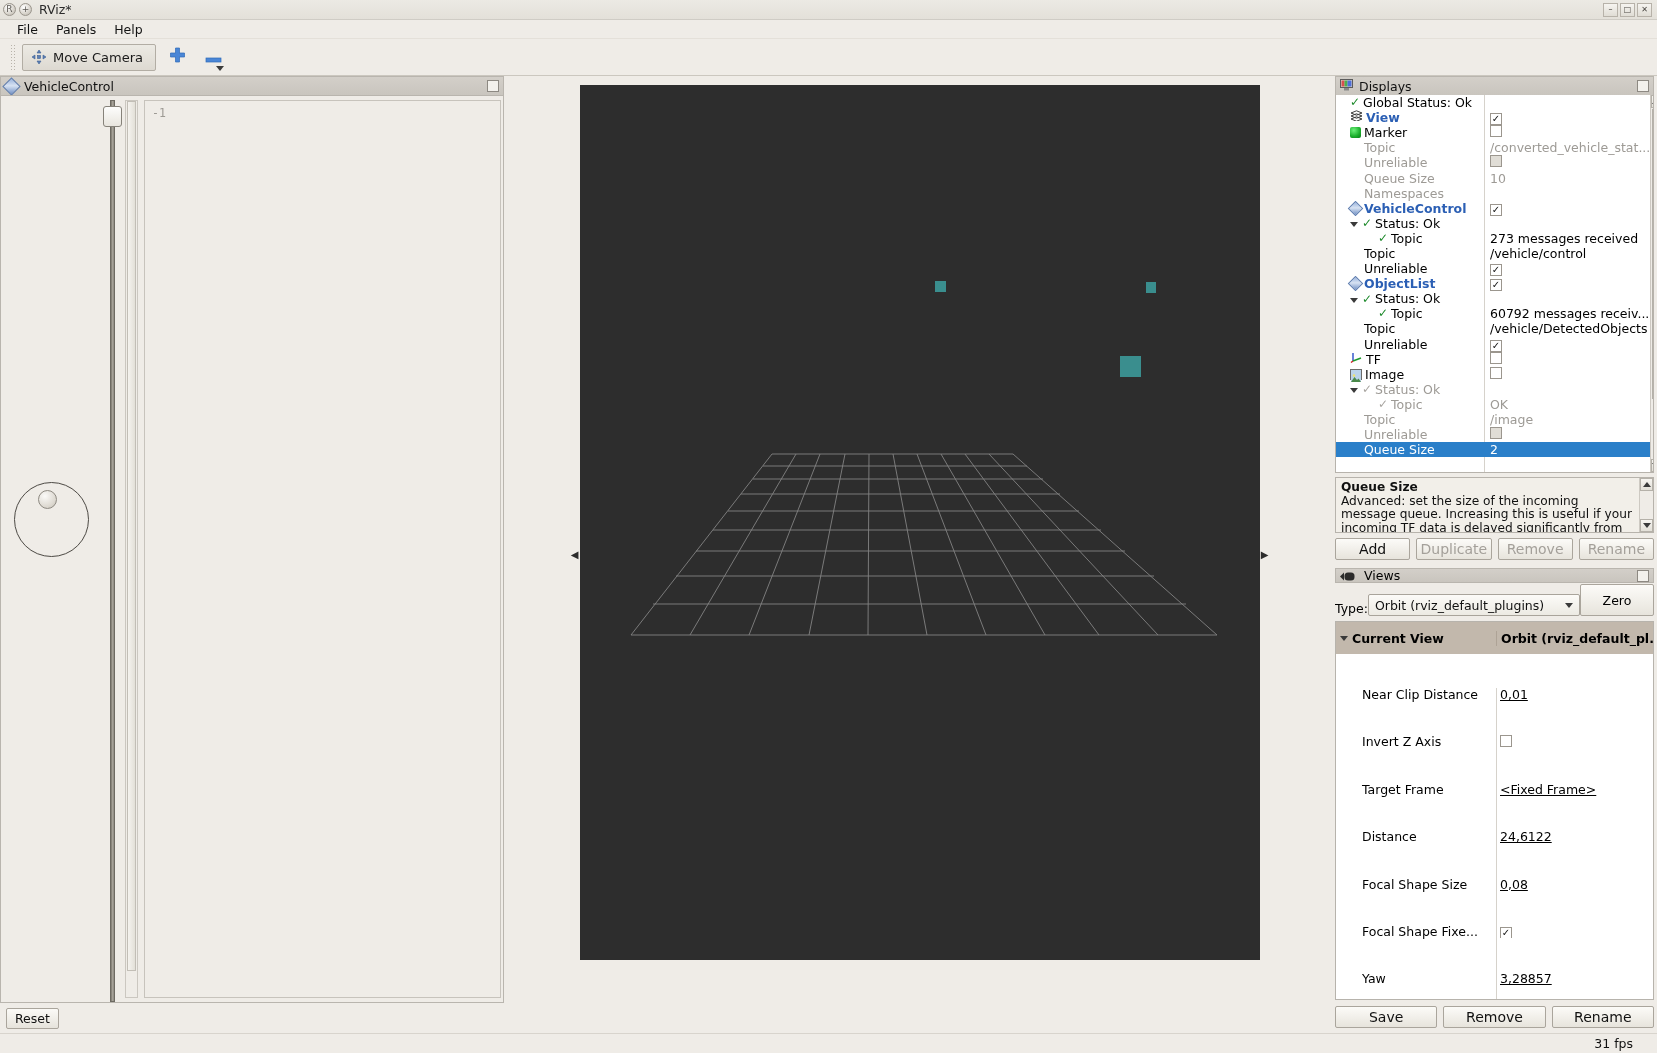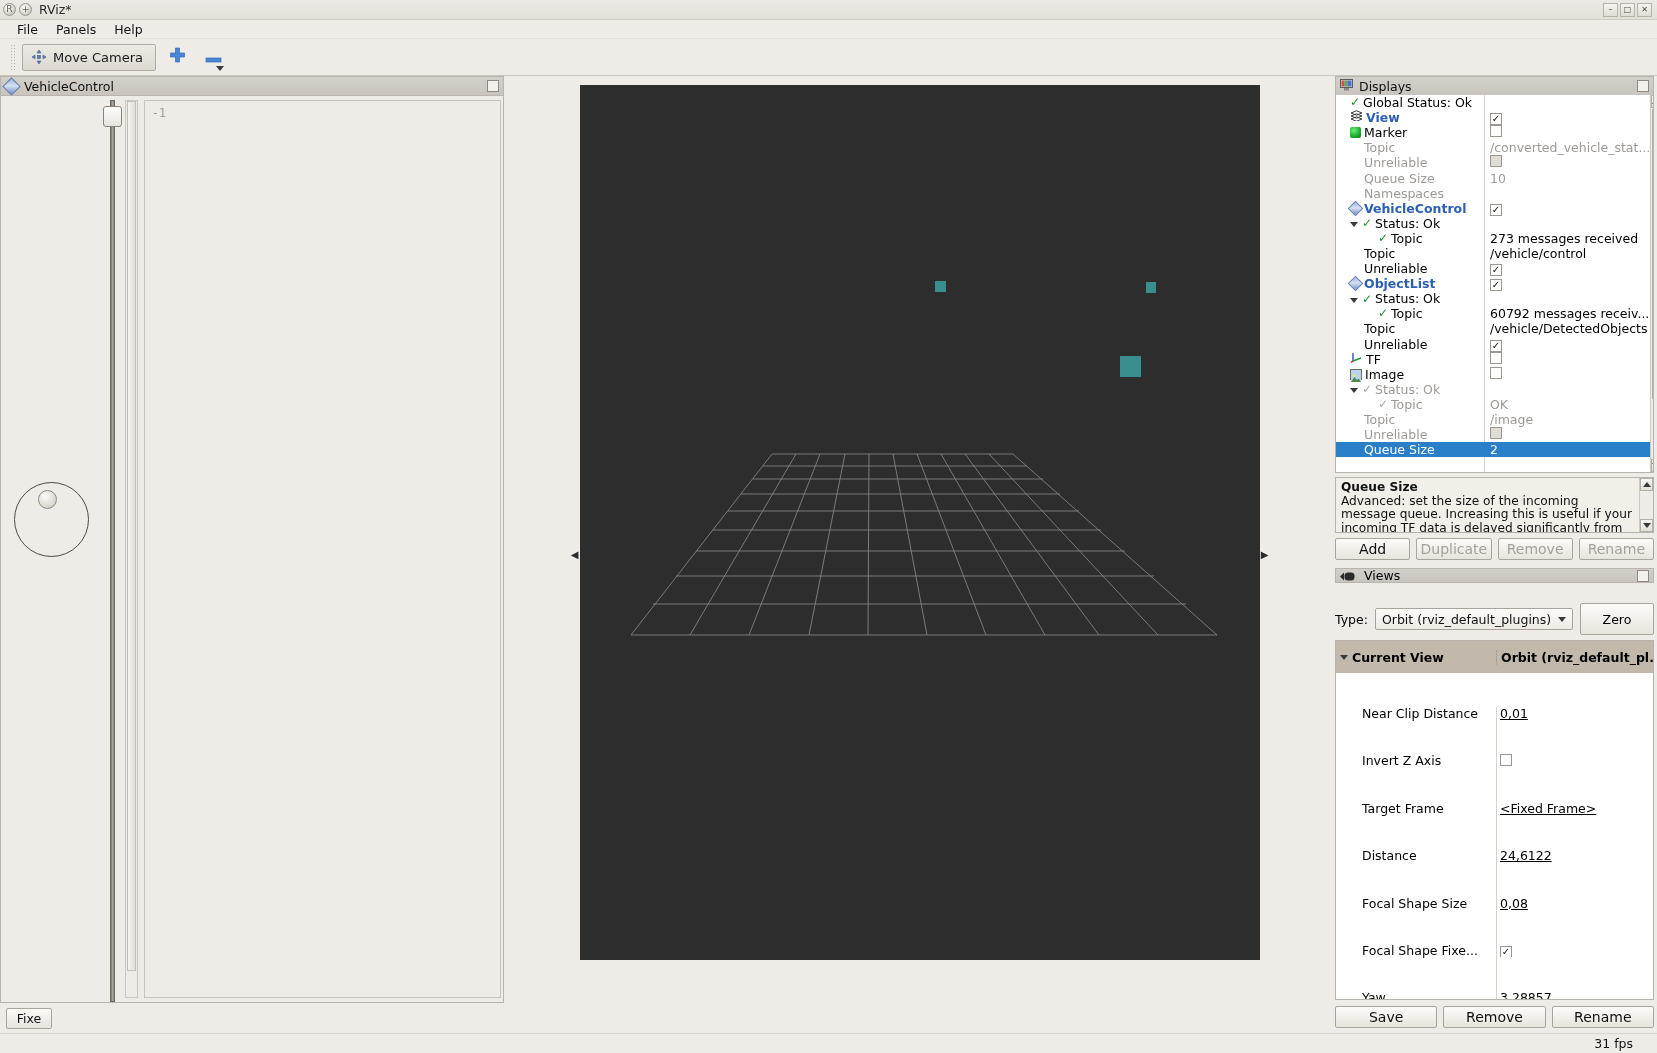--- a/index.html
+++ b/index.html
@@ -326,21 +326,21 @@
     background: linear-gradient(to bottom,#d3cfc9,#c9c5be);
     border: 1px solid #b9b5ae;
     display: flex; align-items: center; gap: 6px; padding: 0 4px;
     font-size: 12.5px;
   }
   .views-header .hdr-title { flex: 1; }
   .cam-ic {
     width: 18px; height: 11px; display: inline-block; position: relative;
   }
   .type-row {
-    display: flex; align-items: center; gap: 7px; margin-top: 20px;
+    display: flex; align-items: flex-end; margin-top: 1px;
   }
   .type-label { font-size: 12.5px; }
   .combo {
     flex: 1; height: 22px; border: 1px solid #a9a49b; border-radius: 2px;
     background: linear-gradient(to bottom,#fcfbf8,#eceae3);
     display: flex; align-items: center; padding: 0 6px;
     font-size: 12.5px; color: #111;
   }
   .combo .cv { flex: 1; }
   .zero-btn {
@@ -460,21 +460,21 @@
         <div class="vslider">
           <div class="groove"></div>
           <div class="handle"></div>
         </div>
         <div class="vscroll">
           <div class="thumb"></div>
         </div>
         <div class="vc-text">-1</div>
       </div>
       <div class="reset-row">
-        <div class="reset-btn">Fixe</div>
+        <div class="reset-btn">Reset</div>
       </div>
     </div>
 
     <div class="center-wrap">
       <div class="collapse-handle">◀</div>
       <div class="render-view">
         <svg width="680" height="875" viewBox="0 0 680 875">
           <g stroke="#8f8f8f" stroke-width="0.9" fill="none" opacity="0.88">
 
             <line x1="192" y1="369" x2="433" y2="369"></line>

